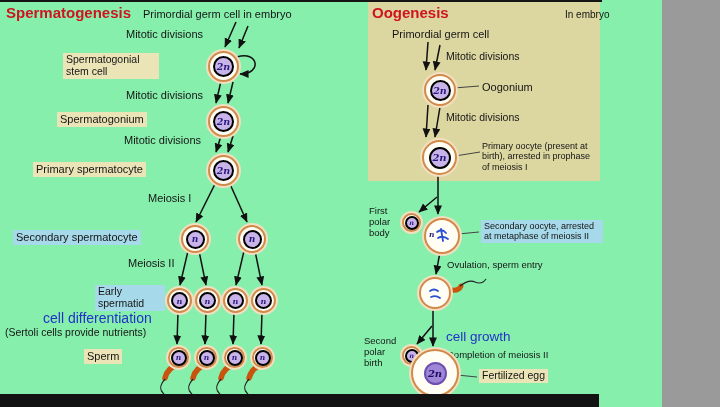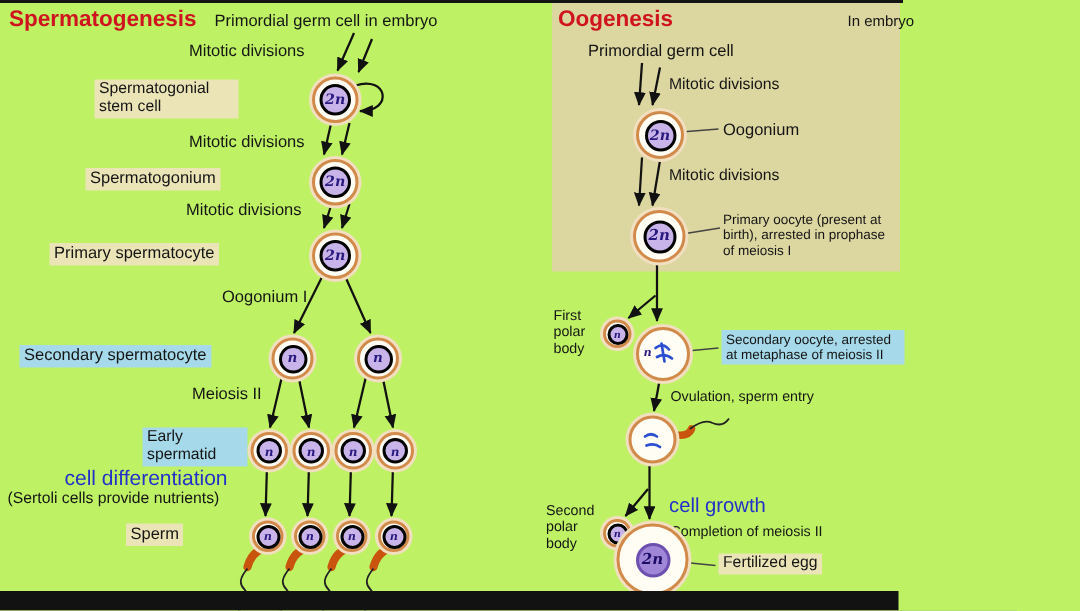--- a/index.html
+++ b/index.html
@@ -1,17 +1,17 @@
 <!DOCTYPE html>
 <html><head>
 <meta charset="utf-8">
 <style>
   html,body{margin:0;padding:0;}
   body{background:#9a9a9a;font-family:"Liberation Sans",sans-serif;}
-  .canvas{position:relative;width:720px;height:407px;background:#bef264;overflow:hidden;}
+  .canvas{position:relative;width:662px;height:407px;background:#86efac;overflow:hidden;}
   .topline{position:absolute;left:0;top:0;width:602px;height:2px;background:#141414;z-index:4;}
   .bottombar{position:absolute;left:0;top:394px;width:599px;height:13px;background:#121212;z-index:3;}
   .panel{position:absolute;left:368px;top:2px;width:232px;height:179px;background:#dcd6a0;z-index:0;}
   .overlay{position:absolute;left:0;top:0;z-index:1;pointer-events:none;}
   .lbl{position:absolute;z-index:2;font-weight:normal;color:#151515;font-size:11px;line-height:1.14;}
   .khaki{background:#eae4b6;padding:1px 3px;}
   .bluebg{background:#a6d9e9;padding:1px 3px;}
   .title{position:absolute;z-index:2;font-weight:bold;font-size:15px;color:#cf1420;}
   .bluetext{color:#2232c8;}
   .center{text-align:left;}
@@ -96,21 +96,21 @@
   <div class="bottombar"></div>
 
   <div class="title" style="left:6px;top:4px;">Spermatogenesis</div>
   <div class="lbl" style="left:143px;top:8px;">Primordial germ cell in embryo</div>
   <div class="lbl" style="left:126px;top:28px;">Mitotic divisions</div>
   <div class="lbl khaki center" style="left:63px;top:53px;width:90px;font-size:10.5px;">Spermatogonial stem cell</div>
   <div class="lbl" style="left:126px;top:89px;">Mitotic divisions</div>
   <div class="lbl khaki" style="left:57px;top:112px;">Spermatogonium</div>
   <div class="lbl" style="left:124px;top:134px;">Mitotic divisions</div>
   <div class="lbl khaki" style="left:33px;top:162px;">Primary spermatocyte</div>
-  <div class="lbl" style="left:148px;top:192px;">Oogonium I</div>
+  <div class="lbl" style="left:148px;top:192px;">Meiosis I</div>
   <div class="lbl bluebg" style="left:13px;top:230px;">Secondary spermatocyte</div>
   <div class="lbl" style="left:128px;top:257px;">Meiosis II</div>
   <div class="lbl bluebg center" style="left:95px;top:285px;width:64px;font-size:10.5px;">Early spermatid</div>
   <div class="lbl bluetext" style="left:43px;top:311px;font-size:14px;">cell differentiation</div>
   <div class="lbl" style="left:5px;top:327px;font-size:10.5px;">(Sertoli cells provide nutrients)</div>
   <div class="lbl khaki" style="left:84px;top:349px;">Sperm</div>
 
   <div class="cell" style="left:208px;top:51px;width:27px;height:27px;">
     <span class="nucleus" style="width:17px;height:17px;font-size:9.5px;">2n</span>
   </div>
@@ -156,21 +156,21 @@
   <div class="lbl" style="left:392px;top:28px;">Primordial germ cell</div>
   <div class="lbl" style="left:446px;top:51px;font-size:10.5px;">Mitotic divisions</div>
   <div class="lbl" style="left:482px;top:81px;">Oogonium</div>
   <div class="lbl" style="left:446px;top:112px;font-size:10.5px;">Mitotic divisions</div>
   <div class="lbl" style="left:482px;top:141px;width:116px;font-size:9px;">Primary oocyte (present at birth), arrested in prophase of meiosis I</div>
   <div class="lbl" style="left:369px;top:206px;width:34px;font-size:9.5px;">First polar body</div>
   <div class="lbl bluebg" style="left:481px;top:220px;width:116px;font-size:9px;">Secondary oocyte, arrested at metaphase of meiosis II</div>
   <div class="lbl" style="left:447px;top:260px;font-size:9.5px;">Ovulation, sperm entry</div>
   <div class="lbl" style="left:447px;top:315px;font-size:9.5px;margin-top:35px;">Completion of meiosis II</div>
   <div class="lbl bluetext" style="left:446px;top:329px;font-size:13.5px;">cell growth</div>
-  <div class="lbl" style="left:364px;top:336px;width:36px;font-size:9.5px;">Second polar body</div>
+  <div class="lbl" style="left:364px;top:336px;width:36px;font-size:9.5px;">Second polar birth</div>
   <div class="lbl khaki" style="left:479px;top:369px;font-size:10.5px;">Fertilized egg</div>
 
   <div class="cell" style="left:424px;top:74px;width:28px;height:28px;">
     <span class="nucleus" style="width:17px;height:17px;font-size:9.5px;">2n</span>
   </div>
   <div class="cell" style="left:422px;top:140px;width:31px;height:31px;">
     <span class="nucleus" style="width:18px;height:18px;font-size:10px;">2n</span>
   </div>
   <div class="cell" style="left:402px;top:213px;width:15px;height:15px;">
     <span class="nucleus" style="width:10px;height:10px;font-size:6.5px;">n</span>

